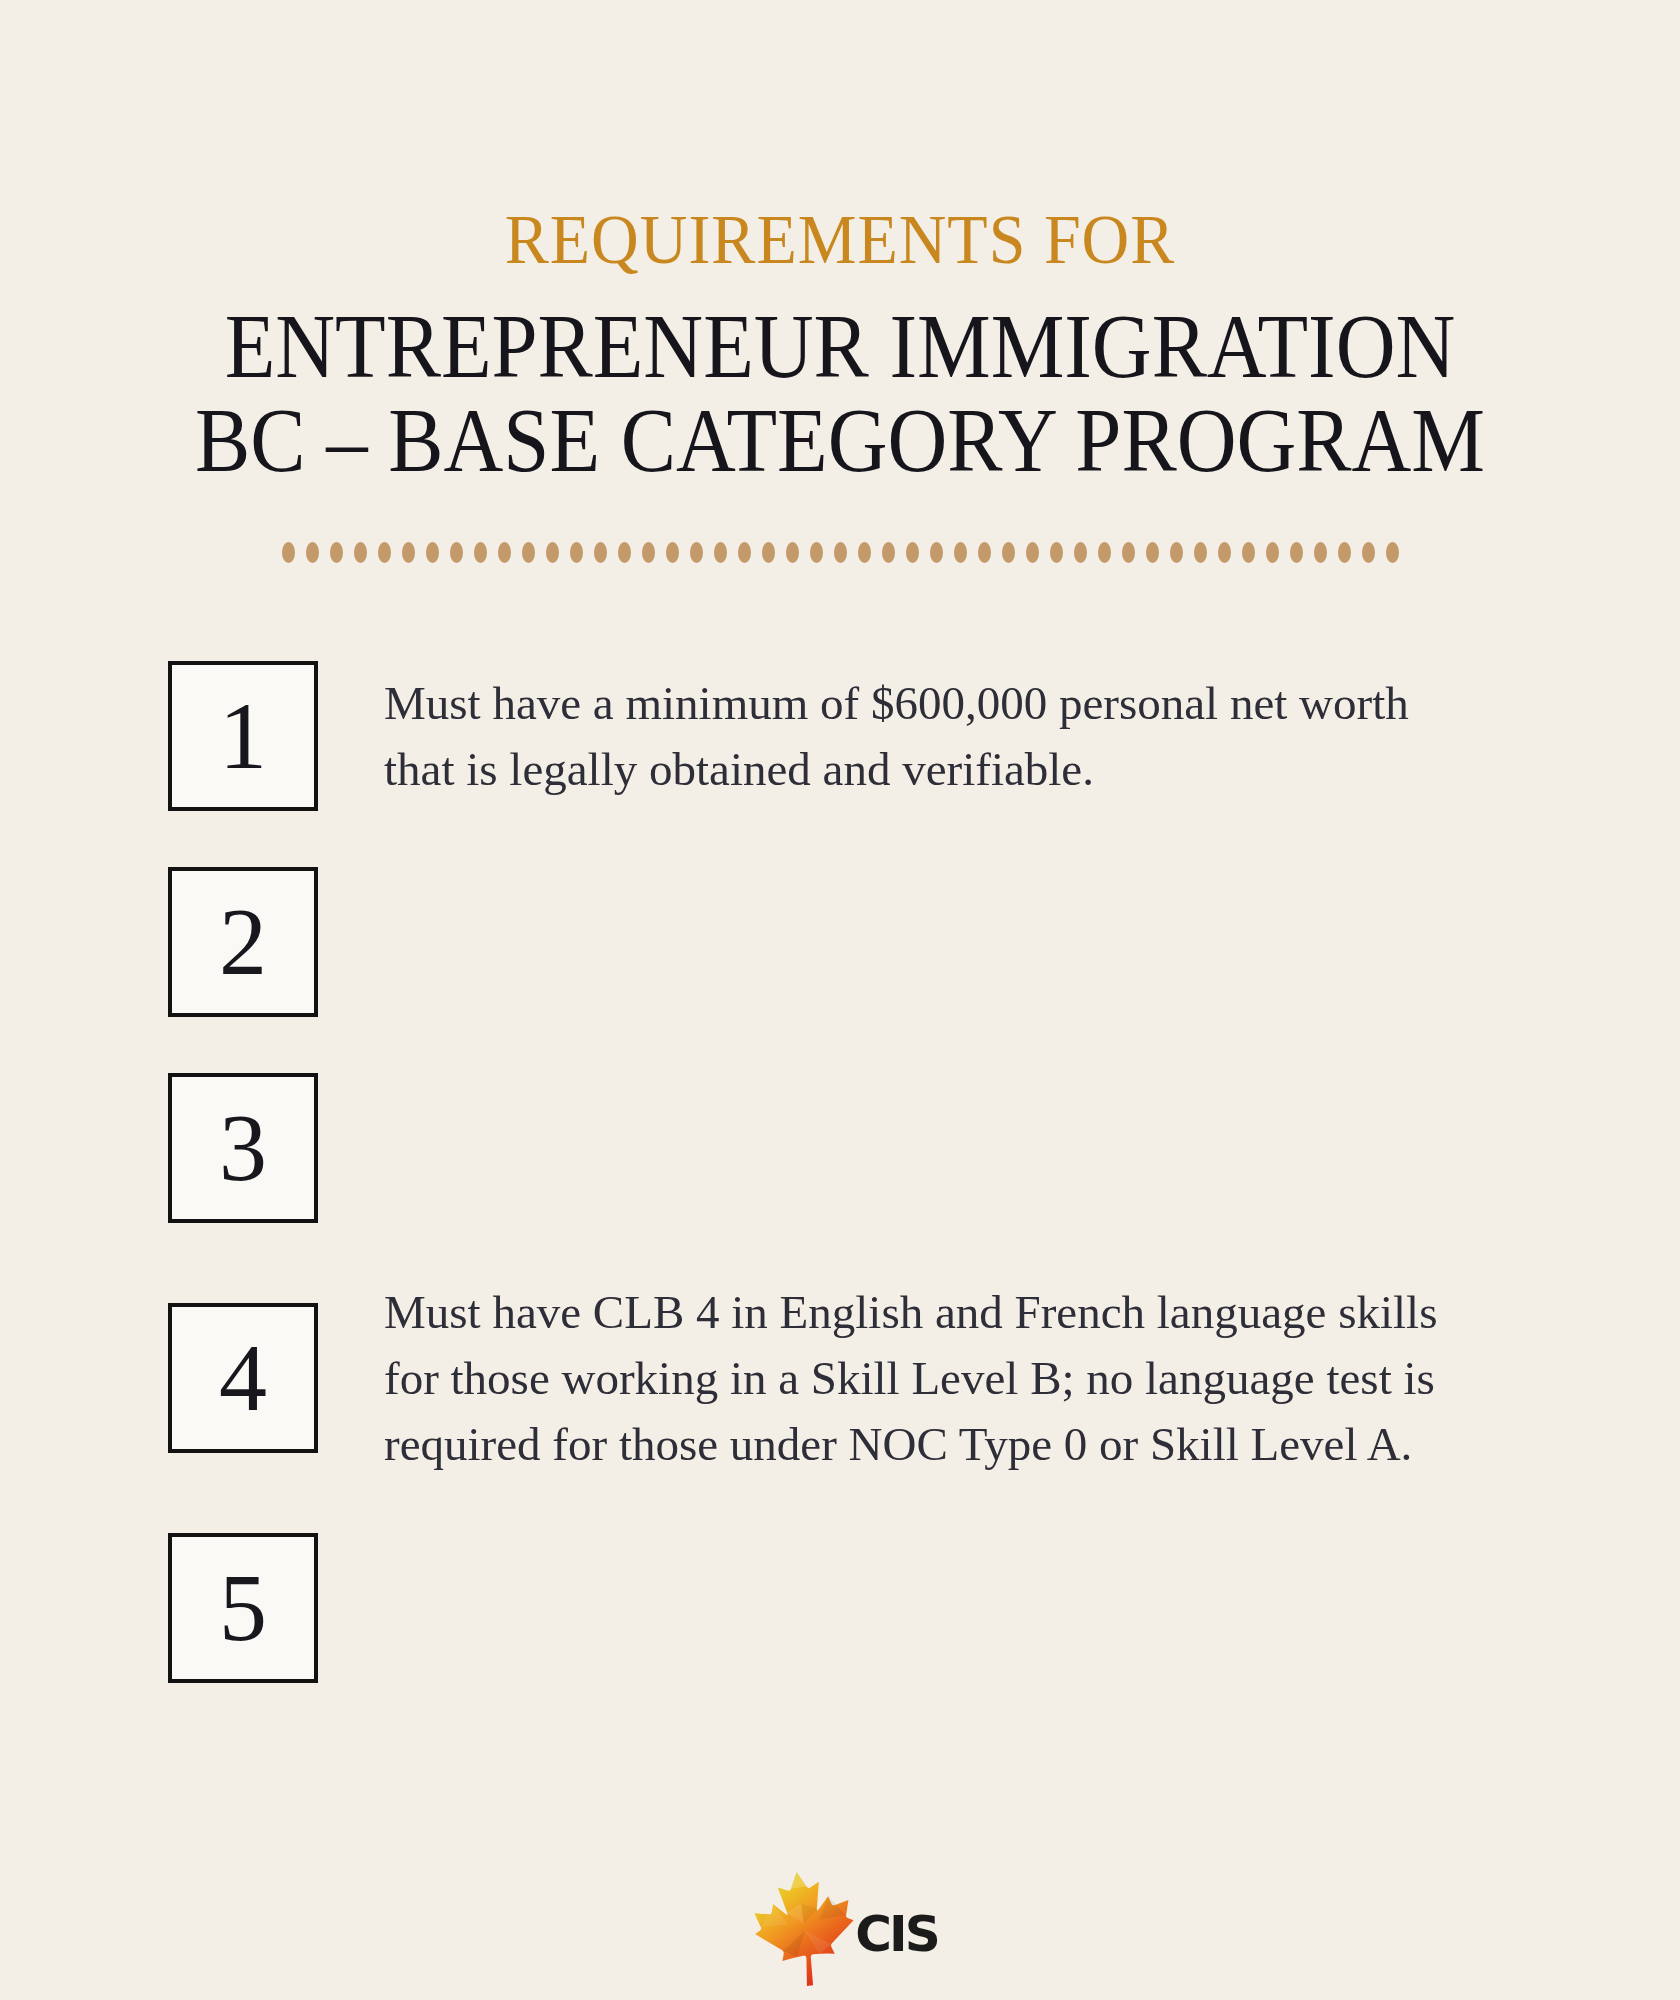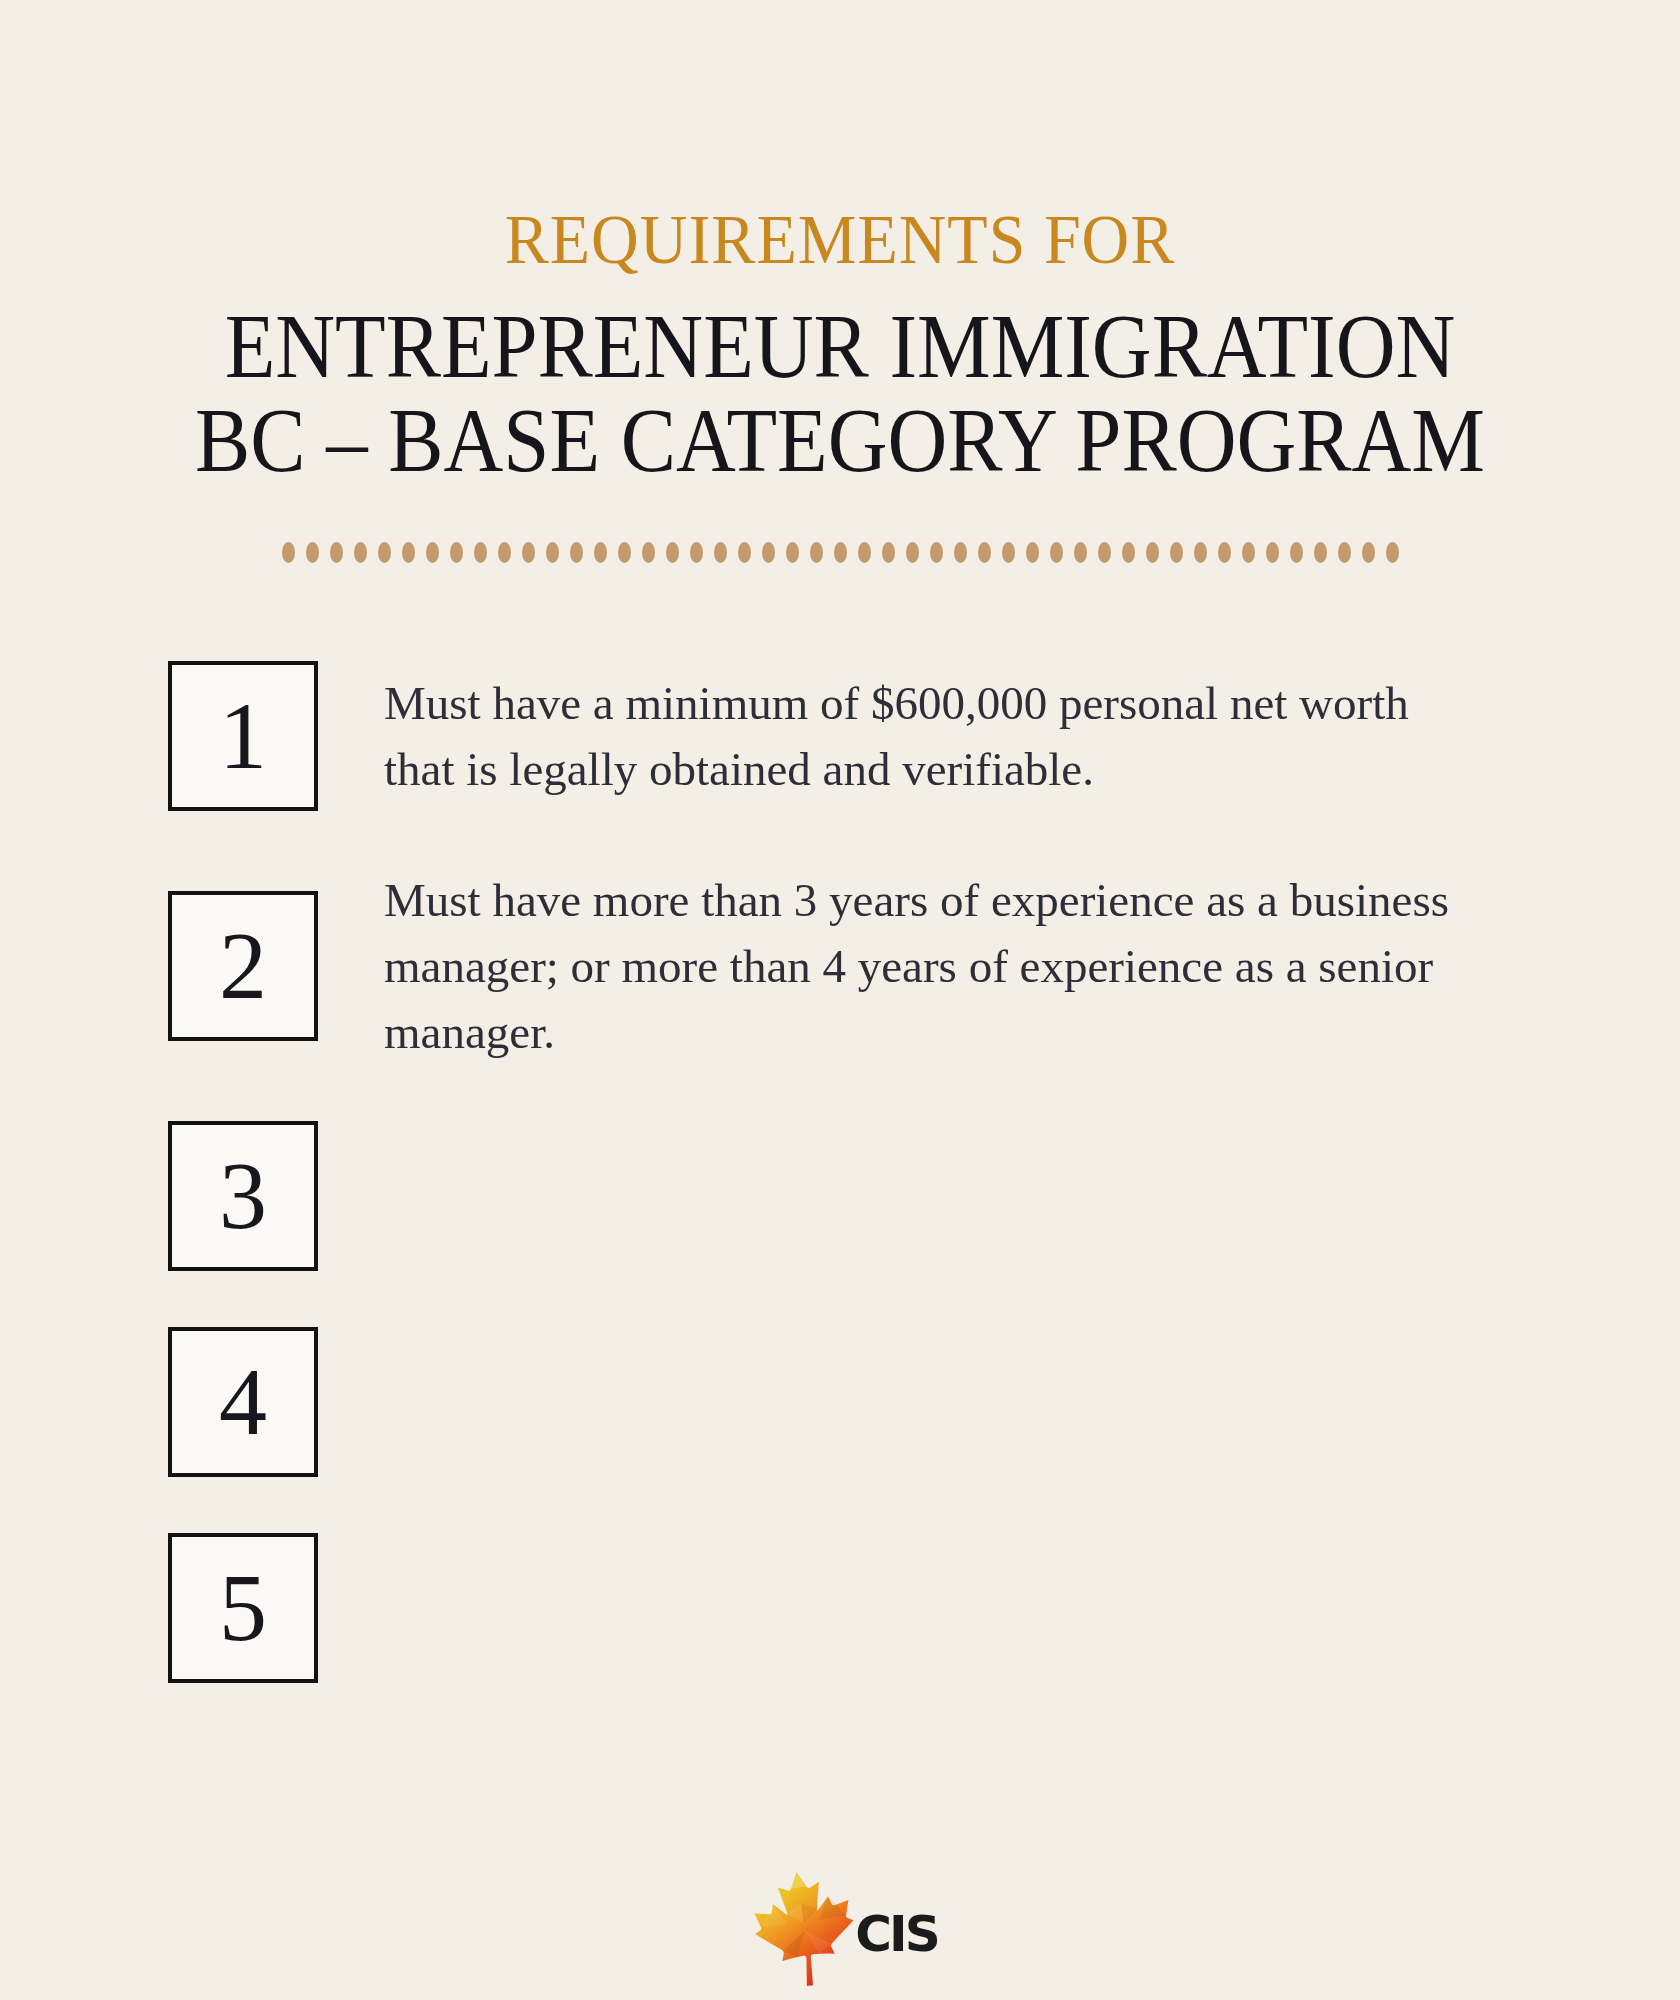--- a/index.html
+++ b/index.html
@@ -181,35 +181,35 @@
         <span class="num">1</span>
       </div>
       <p class="req-text">Must have a minimum of $600,000 personal net worth
 that is legally obtained and verifiable.</p>
     </section>
 
     <section class="row">
       <div class="numbox">
         <span class="num">2</span>
       </div>
-      <p class="req-text">Must have more than 3 years of experience as a business
-manager; or more than 4 years of experience as a senior
-manager.</p>
     </section>
 
     <section class="row">
       <div class="numbox">
         <span class="num">3</span>
       </div>
     </section>
 
     <section class="row">
       <div class="numbox">
         <span class="num">4</span>
       </div>
+      <p class="req-text">Must have CLB 4 in English and French language skills
+for those working in a Skill Level B; no language test is
+required for those under NOC Type 0 or Skill Level A.</p>
     </section>
 
     <section class="row">
       <div class="numbox">
         <span class="num">5</span>
       </div>
     </section>
   </main>
 
   <footer>

